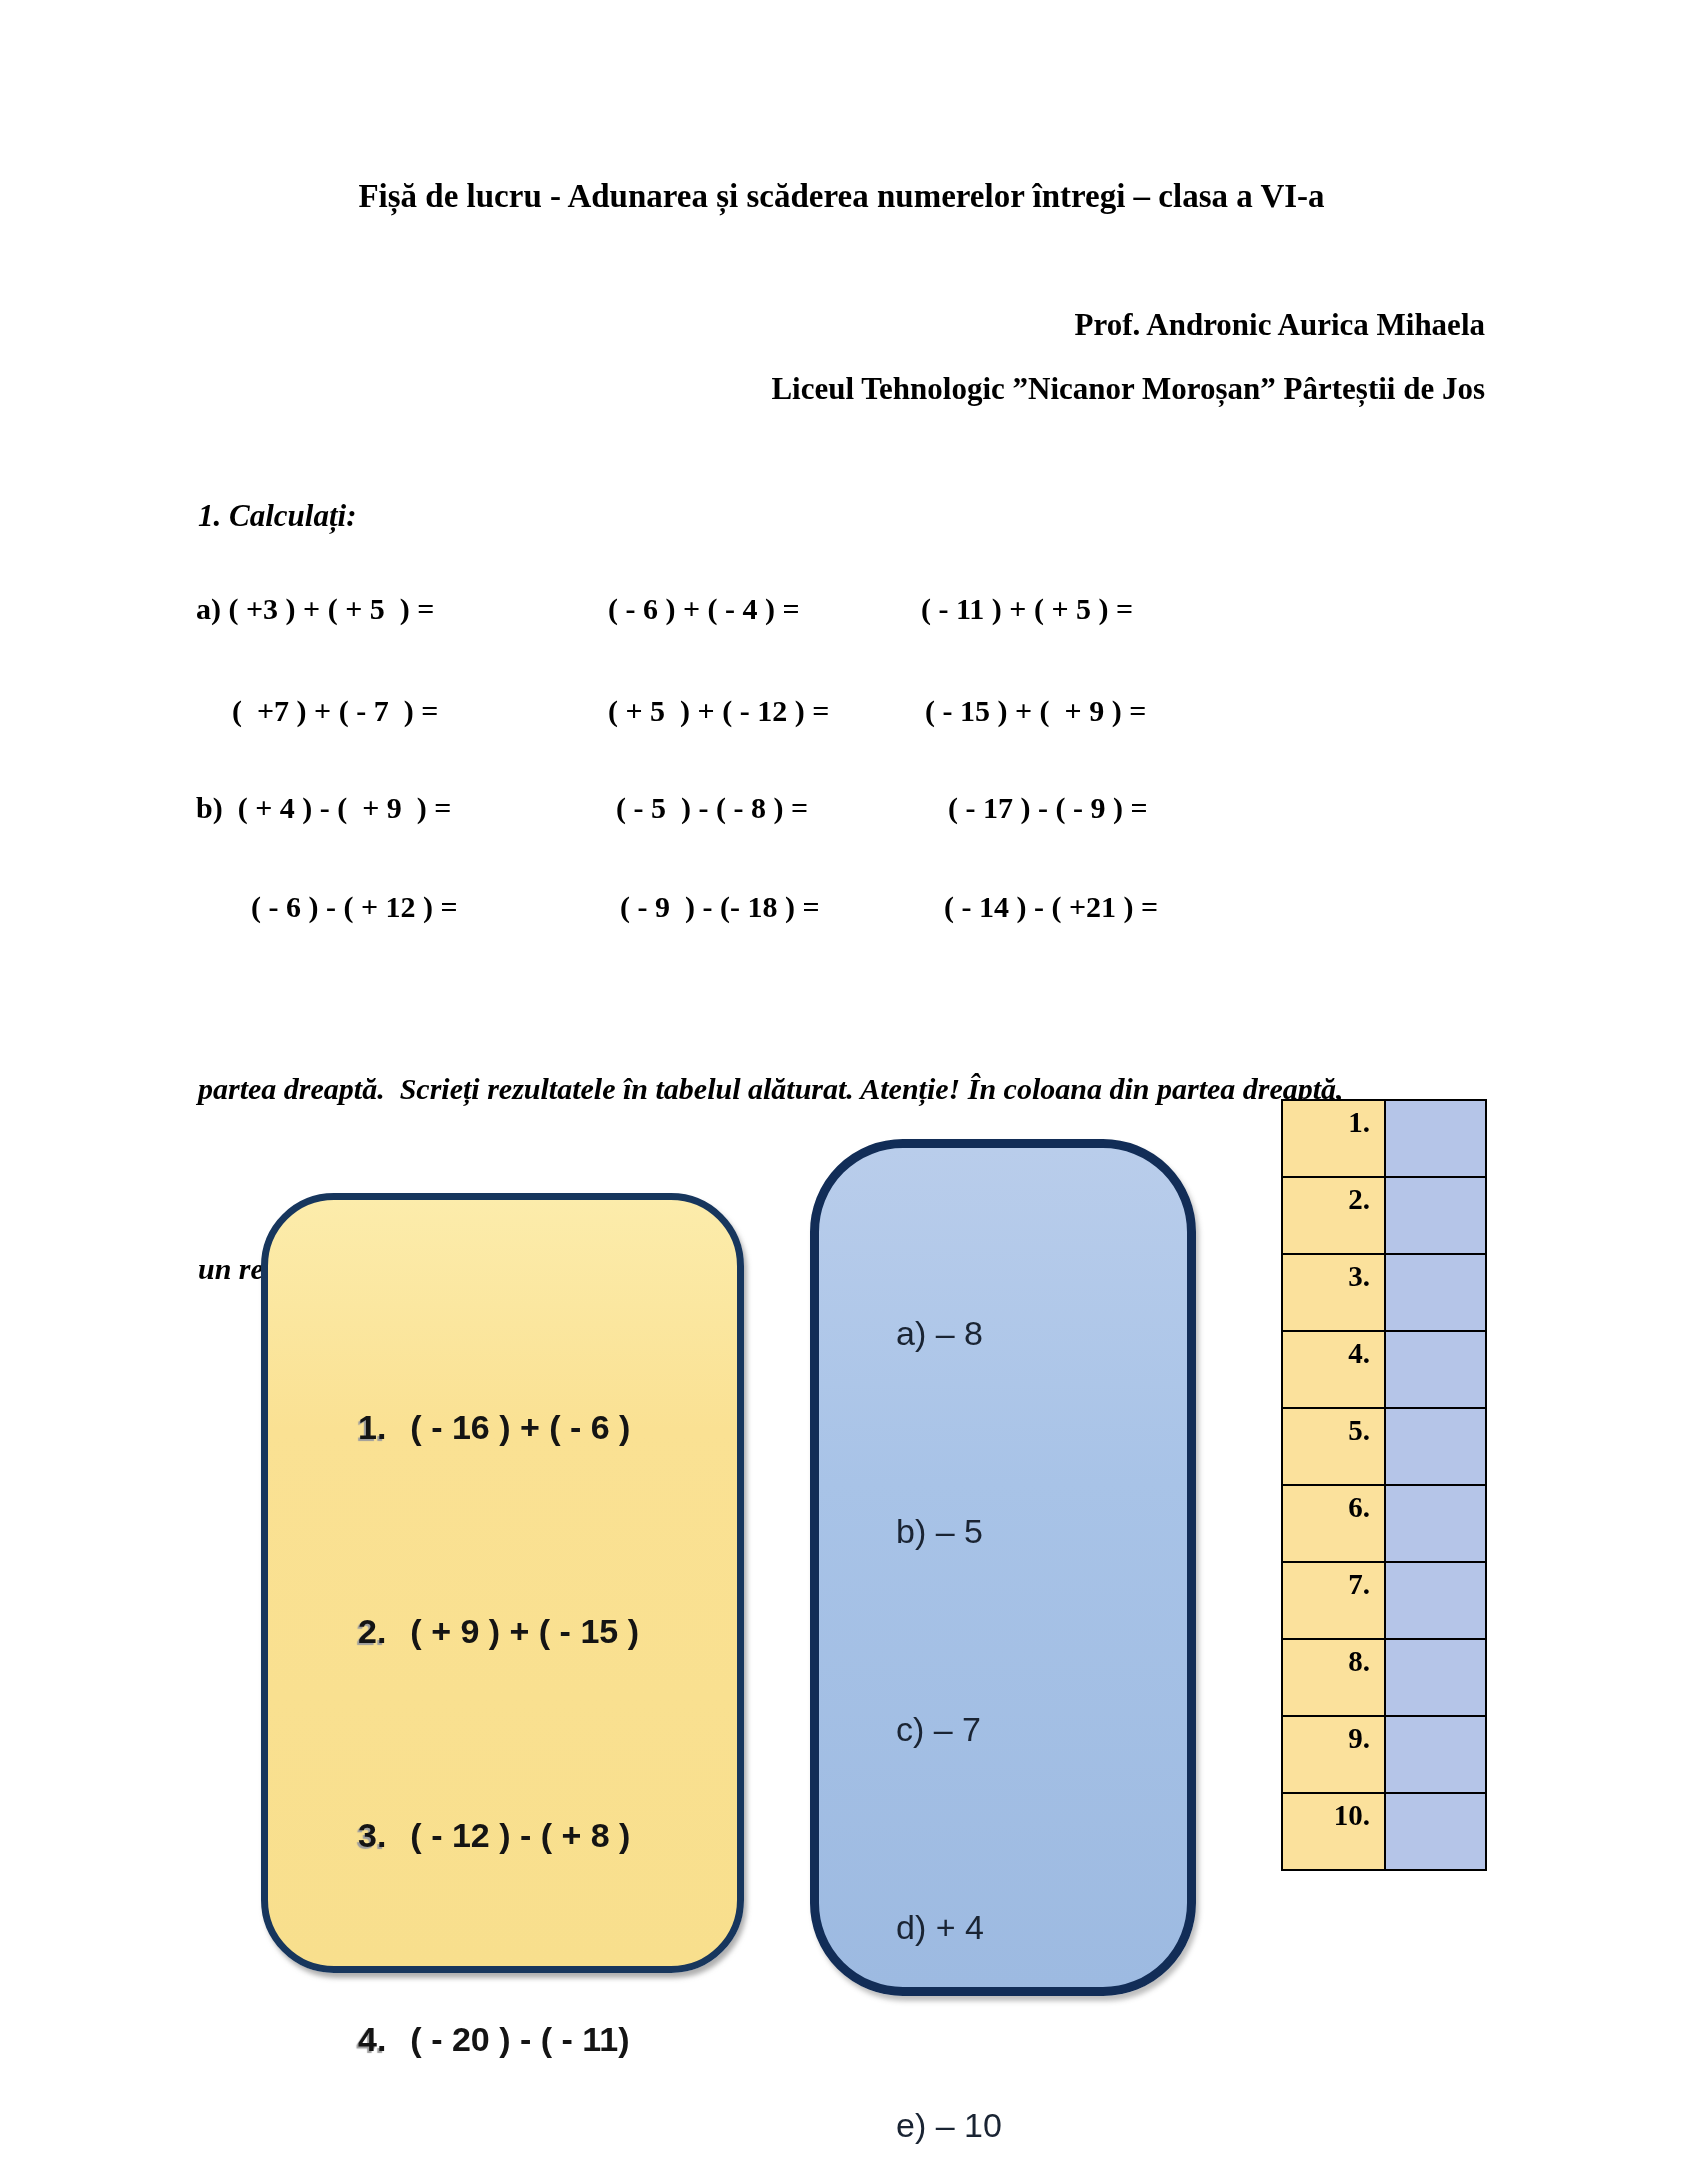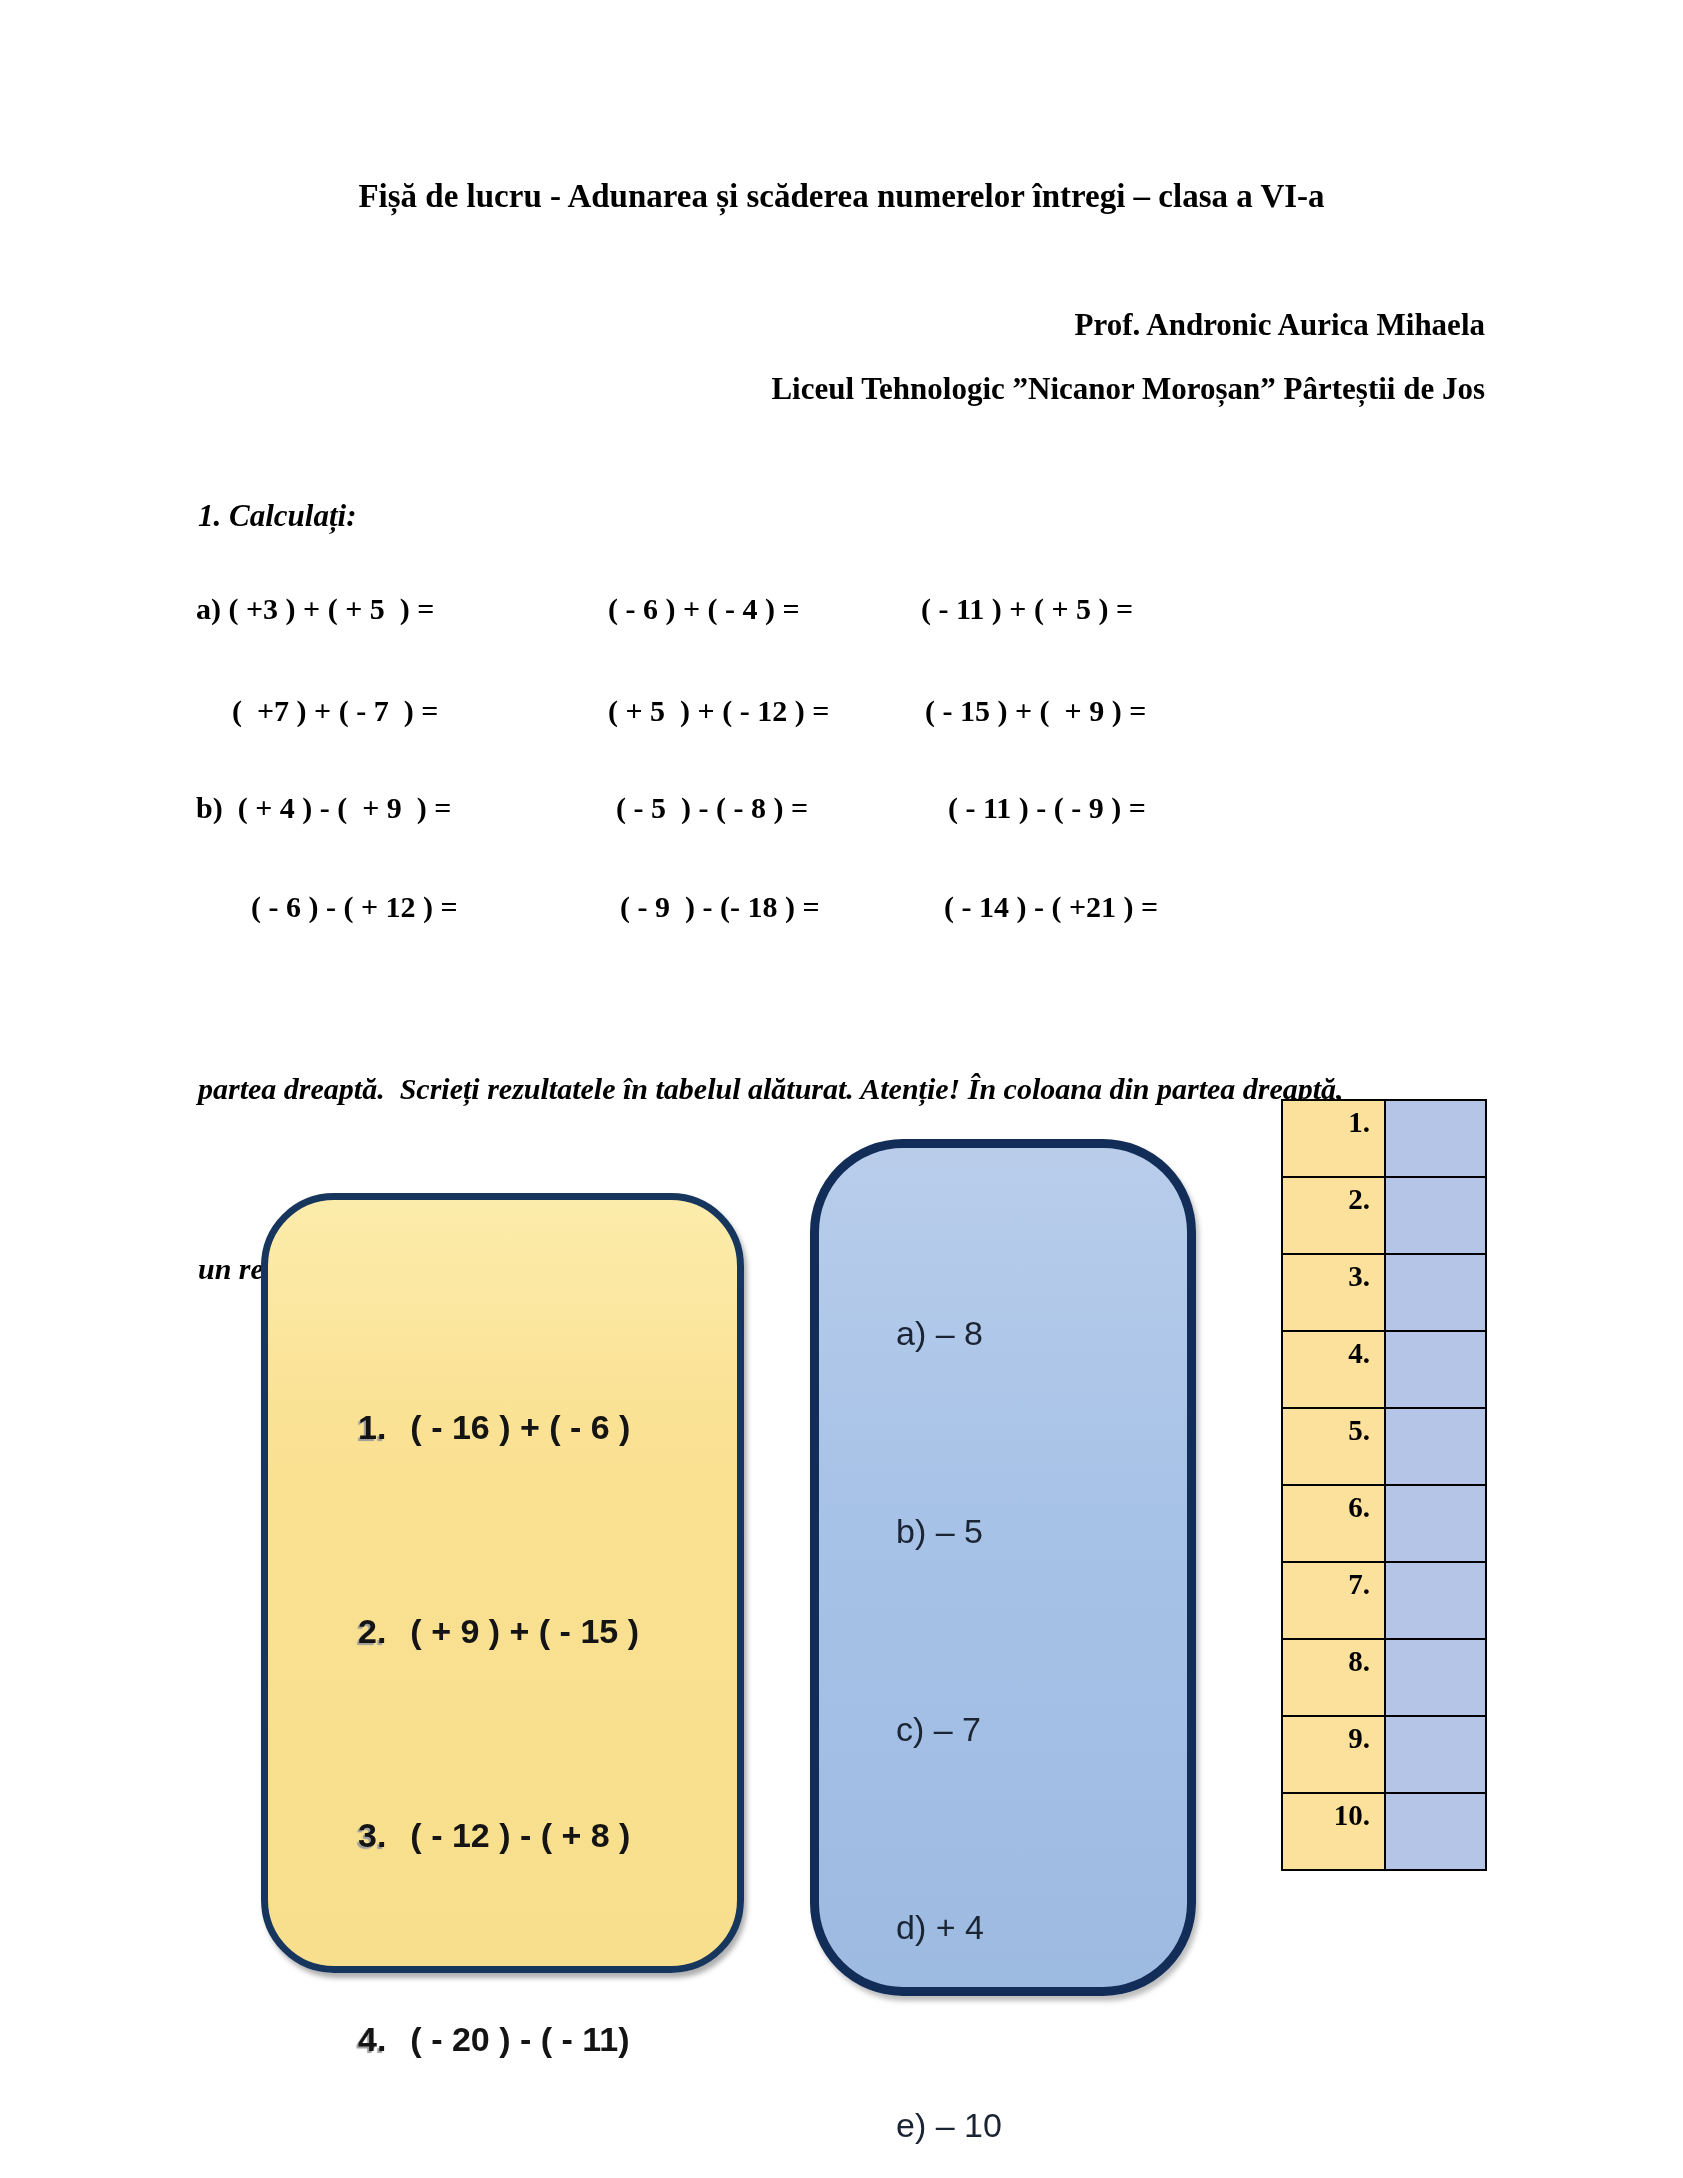--- a/index.html
+++ b/index.html
@@ -101,21 +101,21 @@
     <span class="c3">( - 11 ) + ( + 5 ) =</span>
   </div>
   <div class="eqrow" id="eq2">
     <span class="c1">(  +7 ) + ( - 7  ) =</span>
     <span class="c2">( + 5  ) + ( - 12 ) =</span>
     <span class="c3">( - 15 ) + (  + 9 ) =</span>
   </div>
   <div class="eqrow" id="eq3">
     <span class="c1">b)  ( + 4 ) - (  + 9  ) =</span>
     <span class="c2">( - 5  ) - ( - 8 ) =</span>
-    <span class="c3">( - 11 ) - ( - 9 ) =</span>
+    <span class="c3">( - 17 ) - ( - 9 ) =</span>
   </div>
   <div class="eqrow" id="eq4">
     <span class="c1">( - 6 ) - ( + 12 ) =</span>
     <span class="c2">( - 9  ) - (- 18 ) =</span>
     <span class="c3">( - 14 ) - ( +21 ) =</span>
   </div>
 
   <div class="instr">
     <div>partea dreaptă.  Scrieți rezultatele în tabelul alăturat. Atenție! În coloana din partea dreaptă,</div>
     <div>un rezultat este în plus!</div>

